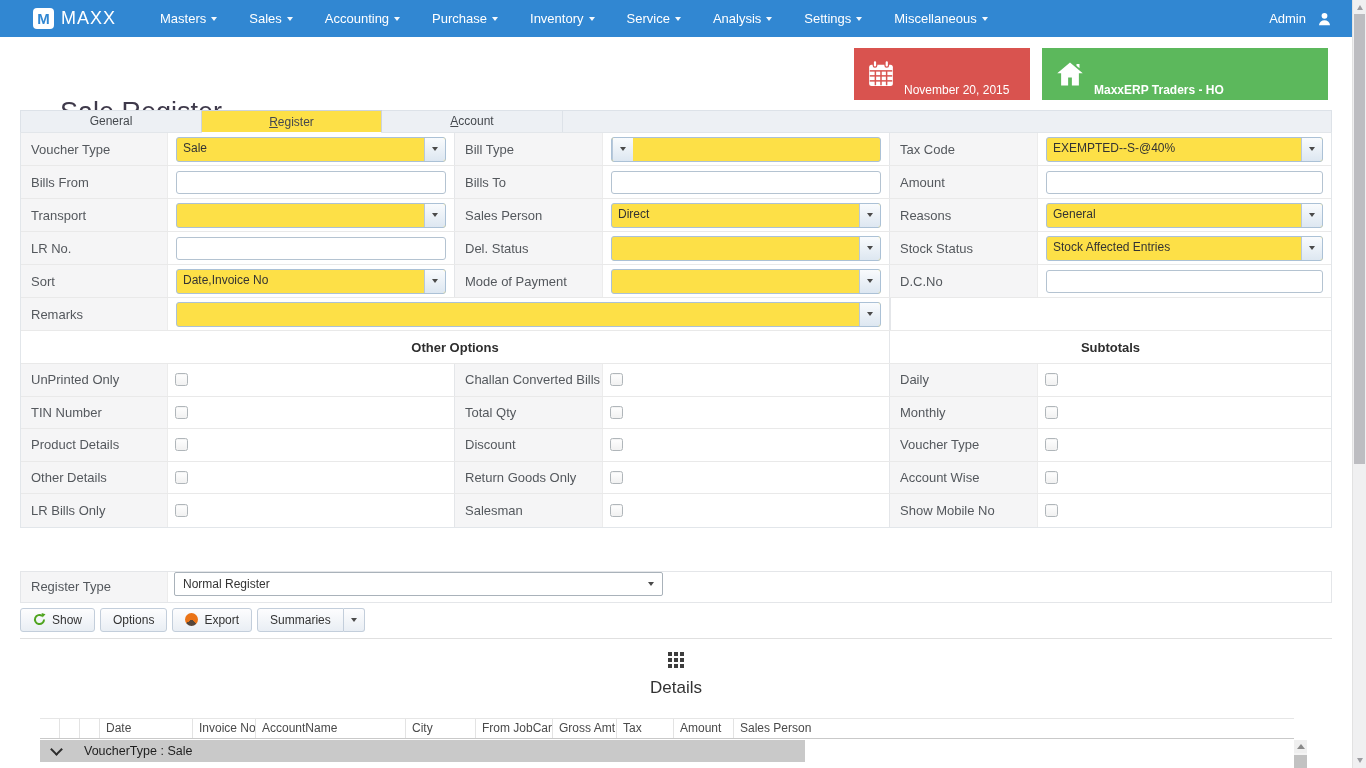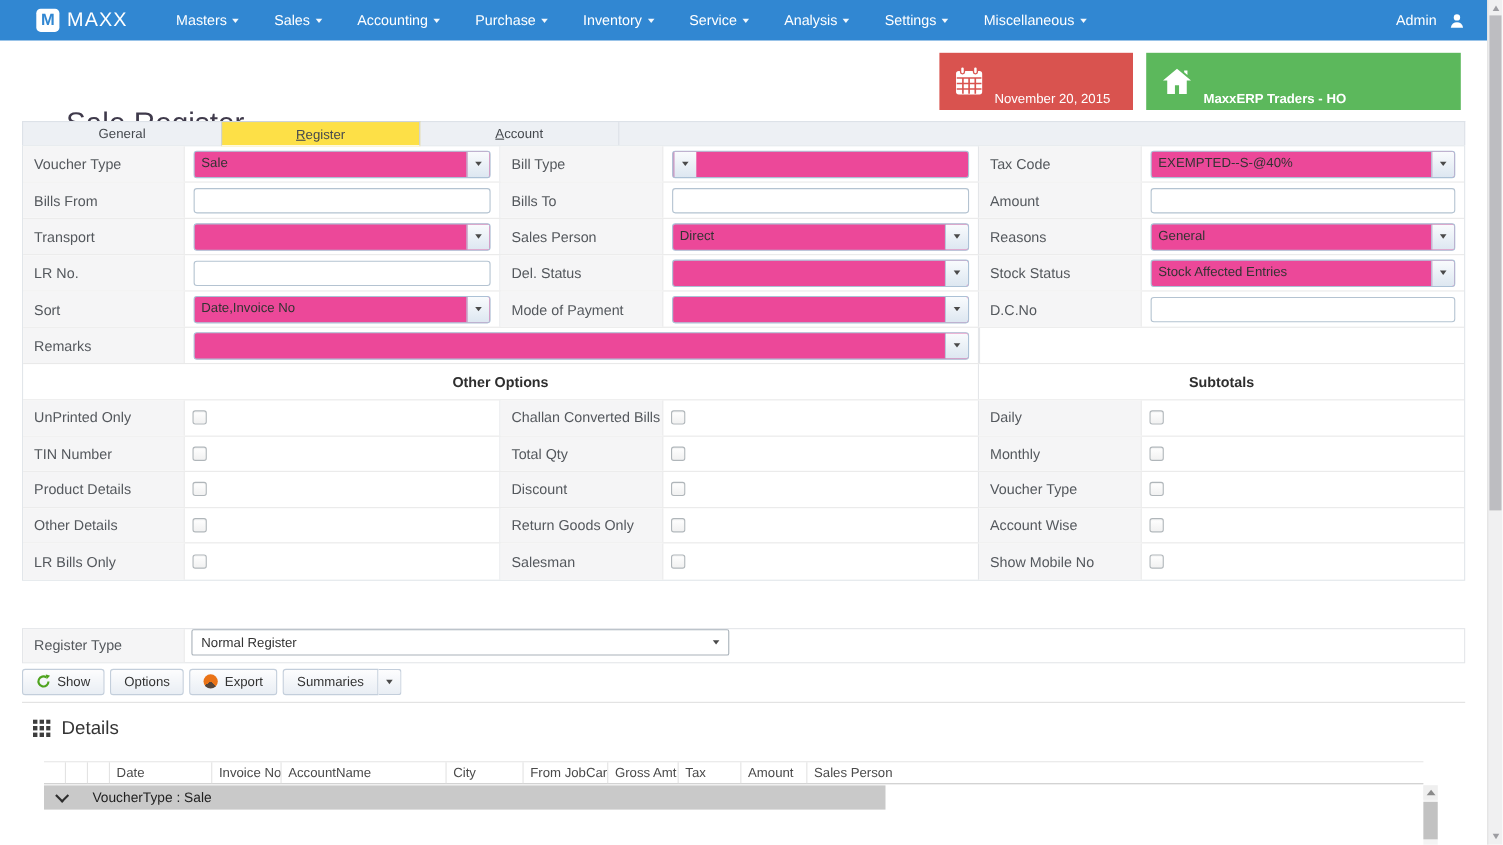--- a/index.html
+++ b/index.html
@@ -44,21 +44,21 @@
   
   .panel{margin:0 20px;border:1px solid #e2e6ea;box-sizing:border-box;}
   .frow{display:grid;grid-template-columns:147px 287px 148px 287px 148px 1fr;height:33px;
     border-bottom:1px solid #e9e9e9;box-sizing:border-box;}
   .frow.remarks{grid-template-columns:147px 722px 1fr;}
   .frow.cbx{height:32.5px;}
   .lbl{background:#f5f5f6;border-right:1px solid #ececec;display:flex;align-items:center;
     padding-left:10px;font-size:13px;color:#54585d;box-sizing:border-box;}
   .fld{display:flex;align-items:center;padding:0 8px;border-right:1px solid #e4e6e9;box-sizing:border-box;}
   .fld.last{border-right:none;}
-  .combo{flex:1;height:23px;border:1px solid #abc1d6;border-radius:3px;display:flex;background:#ec4899;overflow:hidden;cursor:pointer;}
+  .combo{flex:1;height:23px;border:1px solid #abc1d6;border-radius:3px;display:flex;background:#fde047;overflow:hidden;cursor:pointer;}
   .combo-val{flex:1;font-size:12px;color:#333;padding-left:6px;line-height:21px;white-space:nowrap;overflow:hidden;}
   .combo-btn{width:20px;border-left:1px solid #b7c8da;background:linear-gradient(#f9fbfd,#dde7f1);
     display:flex;align-items:center;justify-content:center;cursor:pointer;}
   .tri{width:0;height:0;border-left:3.5px solid transparent;border-right:3.5px solid transparent;
     border-top:4px solid #4a4a4a;}
   .tinput{flex:1;height:23px;border:1px solid #b4c3d1;border-radius:3px;font-size:12px;
     padding:0 6px;color:#333;box-sizing:border-box;background:#fff;}
   .sec-row{display:grid;grid-template-columns:869px 1fr;height:33px;border-bottom:1px solid #e9e9e9;box-sizing:border-box;}
   .sec{display:flex;align-items:center;justify-content:center;font-size:13px;font-weight:700;
     color:#2e2e2e;border-right:1px solid #e4e6e9;box-sizing:border-box;}
@@ -85,21 +85,21 @@
     background:linear-gradient(#fdfdfe,#e9eef4);font-size:12px;color:#333;display:flex;
     align-items:center;gap:6px;cursor:pointer;font-family:inherit;}
   .split{display:flex;}
   .split .btn.main{border-radius:3px 0 0 3px;}
   .split .btn.arrow{border-radius:0 3px 3px 0;border-left:none;padding:0 7px;}
   .export-ball{width:13px;height:13px;border-radius:50%;
     background:conic-gradient(from 130deg,#57463a 0 105deg,#ea7317 105deg 360deg);}
 
   
   .details{margin:6px 20px 0;border-top:1px solid #e0e0e0;}
-  .details-head{display:flex;align-items:center;gap:10px;padding:13px 10px 14px;}
+  .details-head{display:flex;align-items:center;gap:10px;padding:13px 10px 14px;flex-direction:column;}
   .details-title{font-size:17px;color:#333;}
   .grid-wrap{margin:6px 0 0 20px;width:1267px;position:relative;}
   .grid-head{display:grid;grid-template-columns:20px 20px 20px 93px 63px 150px 70px 77px 64px 57px 60px 1fr;
     height:21px;border-top:1px solid #e6e6e6;border-bottom:1px solid #c9c9c9;margin-right:13px;box-sizing:border-box;}
   .gh{border-right:1px solid #e3e3e3;font-size:12px;color:#4a4a4a;display:flex;align-items:center;
     padding-left:6px;overflow:hidden;white-space:nowrap;box-sizing:border-box;cursor:pointer;}
   .gh.last{border-right:none;cursor:default;}
   .group-row{height:22px;width:765px;background:#c9c9c9;display:flex;align-items:center;margin-top:1px;cursor:pointer;}
   .chev{width:7px;height:7px;border-right:2px solid #2d2d2d;border-bottom:2px solid #2d2d2d;
     transform:rotate(45deg);margin:-3px 0 0 12px;flex:none;}

